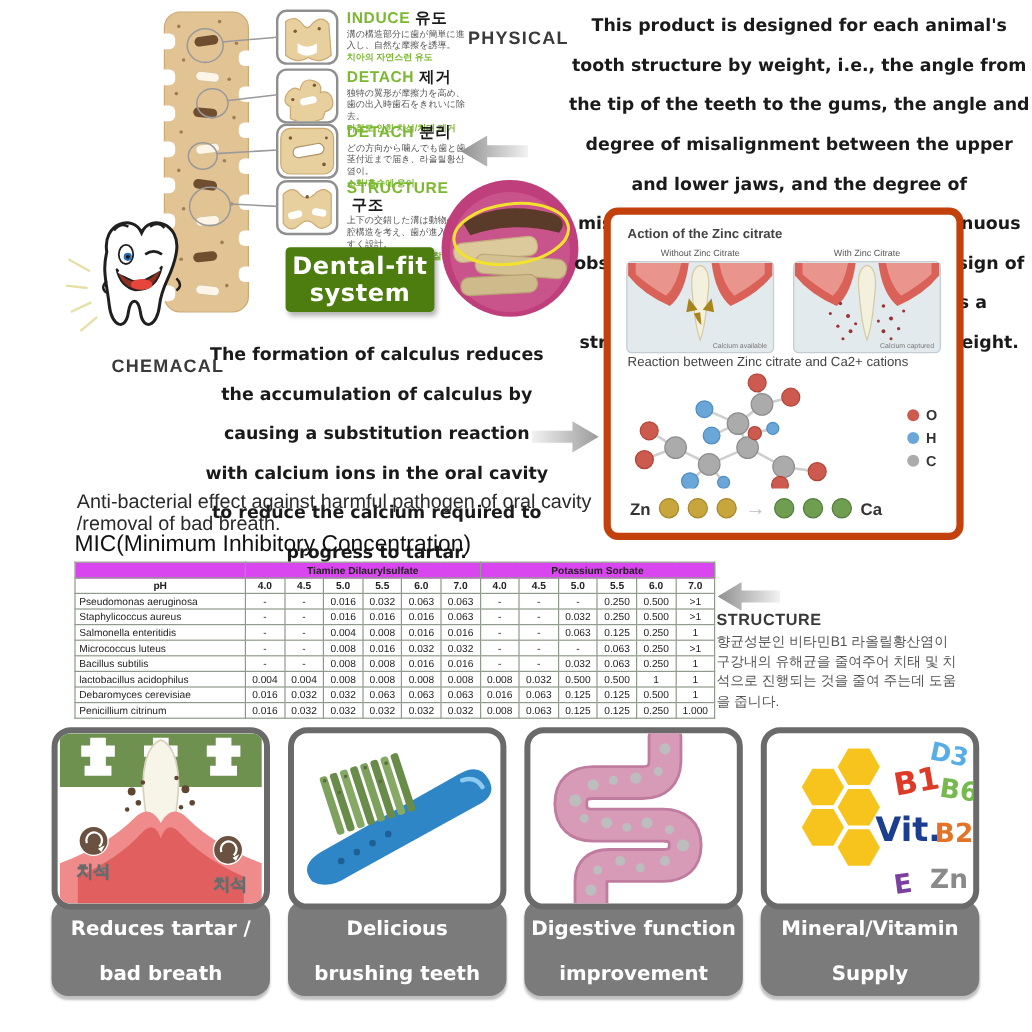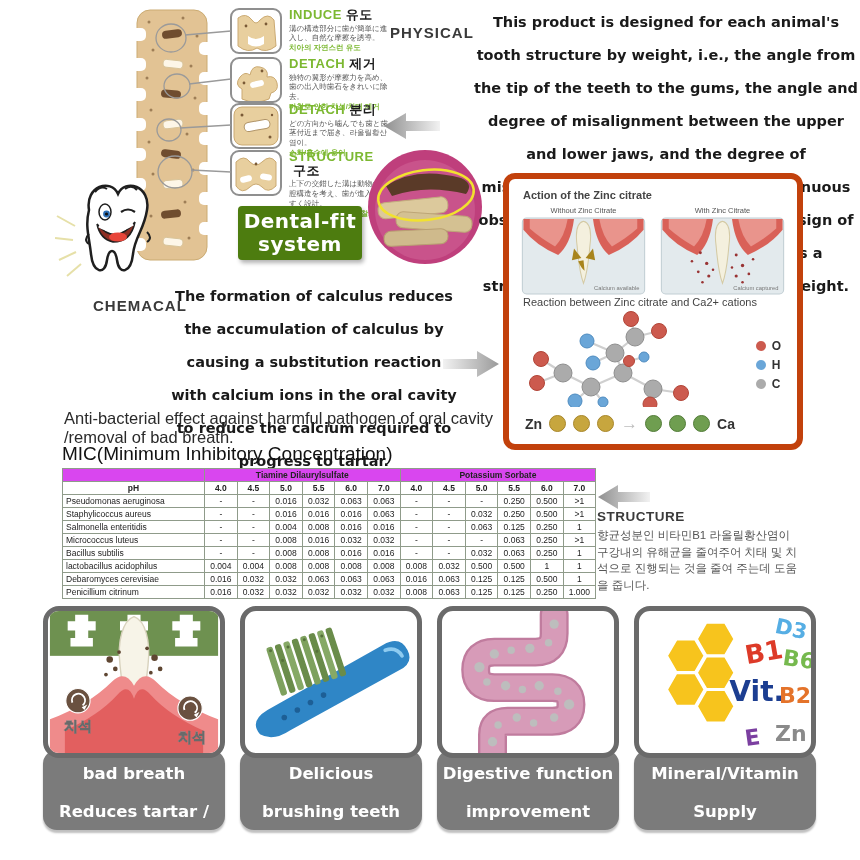--- a/index.html
+++ b/index.html
@@ -584,22 +584,22 @@
           <polygon points="34,103 40,100 37,106" fill="#fff"></polygon>
           <circle cx="150" cy="104" r="13" fill="#6a5140" stroke="#fff" stroke-width="1.2"></circle>
           <path d="M144,106 a7,7 0 1 1 11,3" fill="none" stroke="#fff" stroke-width="2"></path>
           <polygon points="154,111 160,108 157,114" fill="#fff"></polygon>
         </g>
         <text x="30" y="128" text-anchor="middle" font-size="15" font-weight="bold" fill="#ffffff" stroke="#6a6a6a" stroke-width="0.8">치석</text>
         <text x="152" y="140" text-anchor="middle" font-size="15" font-weight="bold" fill="#ffffff" stroke="#6a6a6a" stroke-width="0.8">치석</text>
       </svg>
     </div>
     <div class="caption">
+      <div class="cap-line">Reduces tartar /</div>
       <div class="cap-line">bad breath</div>
-      <div class="cap-line">Reduces tartar /</div>
     </div>
   </div>
 
   <div class="benefit">
     <div class="tile">
       <svg viewBox="0 0 180 152">
         <path d="M14,132 Q2,118 22,106 L146,36 Q164,26 172,42 Q179,56 162,64 L46,128 Q28,140 14,132 Z" fill="#2f86c6"></path>
         <path d="M148,42 Q160,38 166,48" stroke="#8ecbf0" stroke-width="4" fill="none" stroke-linecap="round"></path>
         <g fill="#1d5f96">
           <circle cx="40" cy="114" r="3"></circle>

